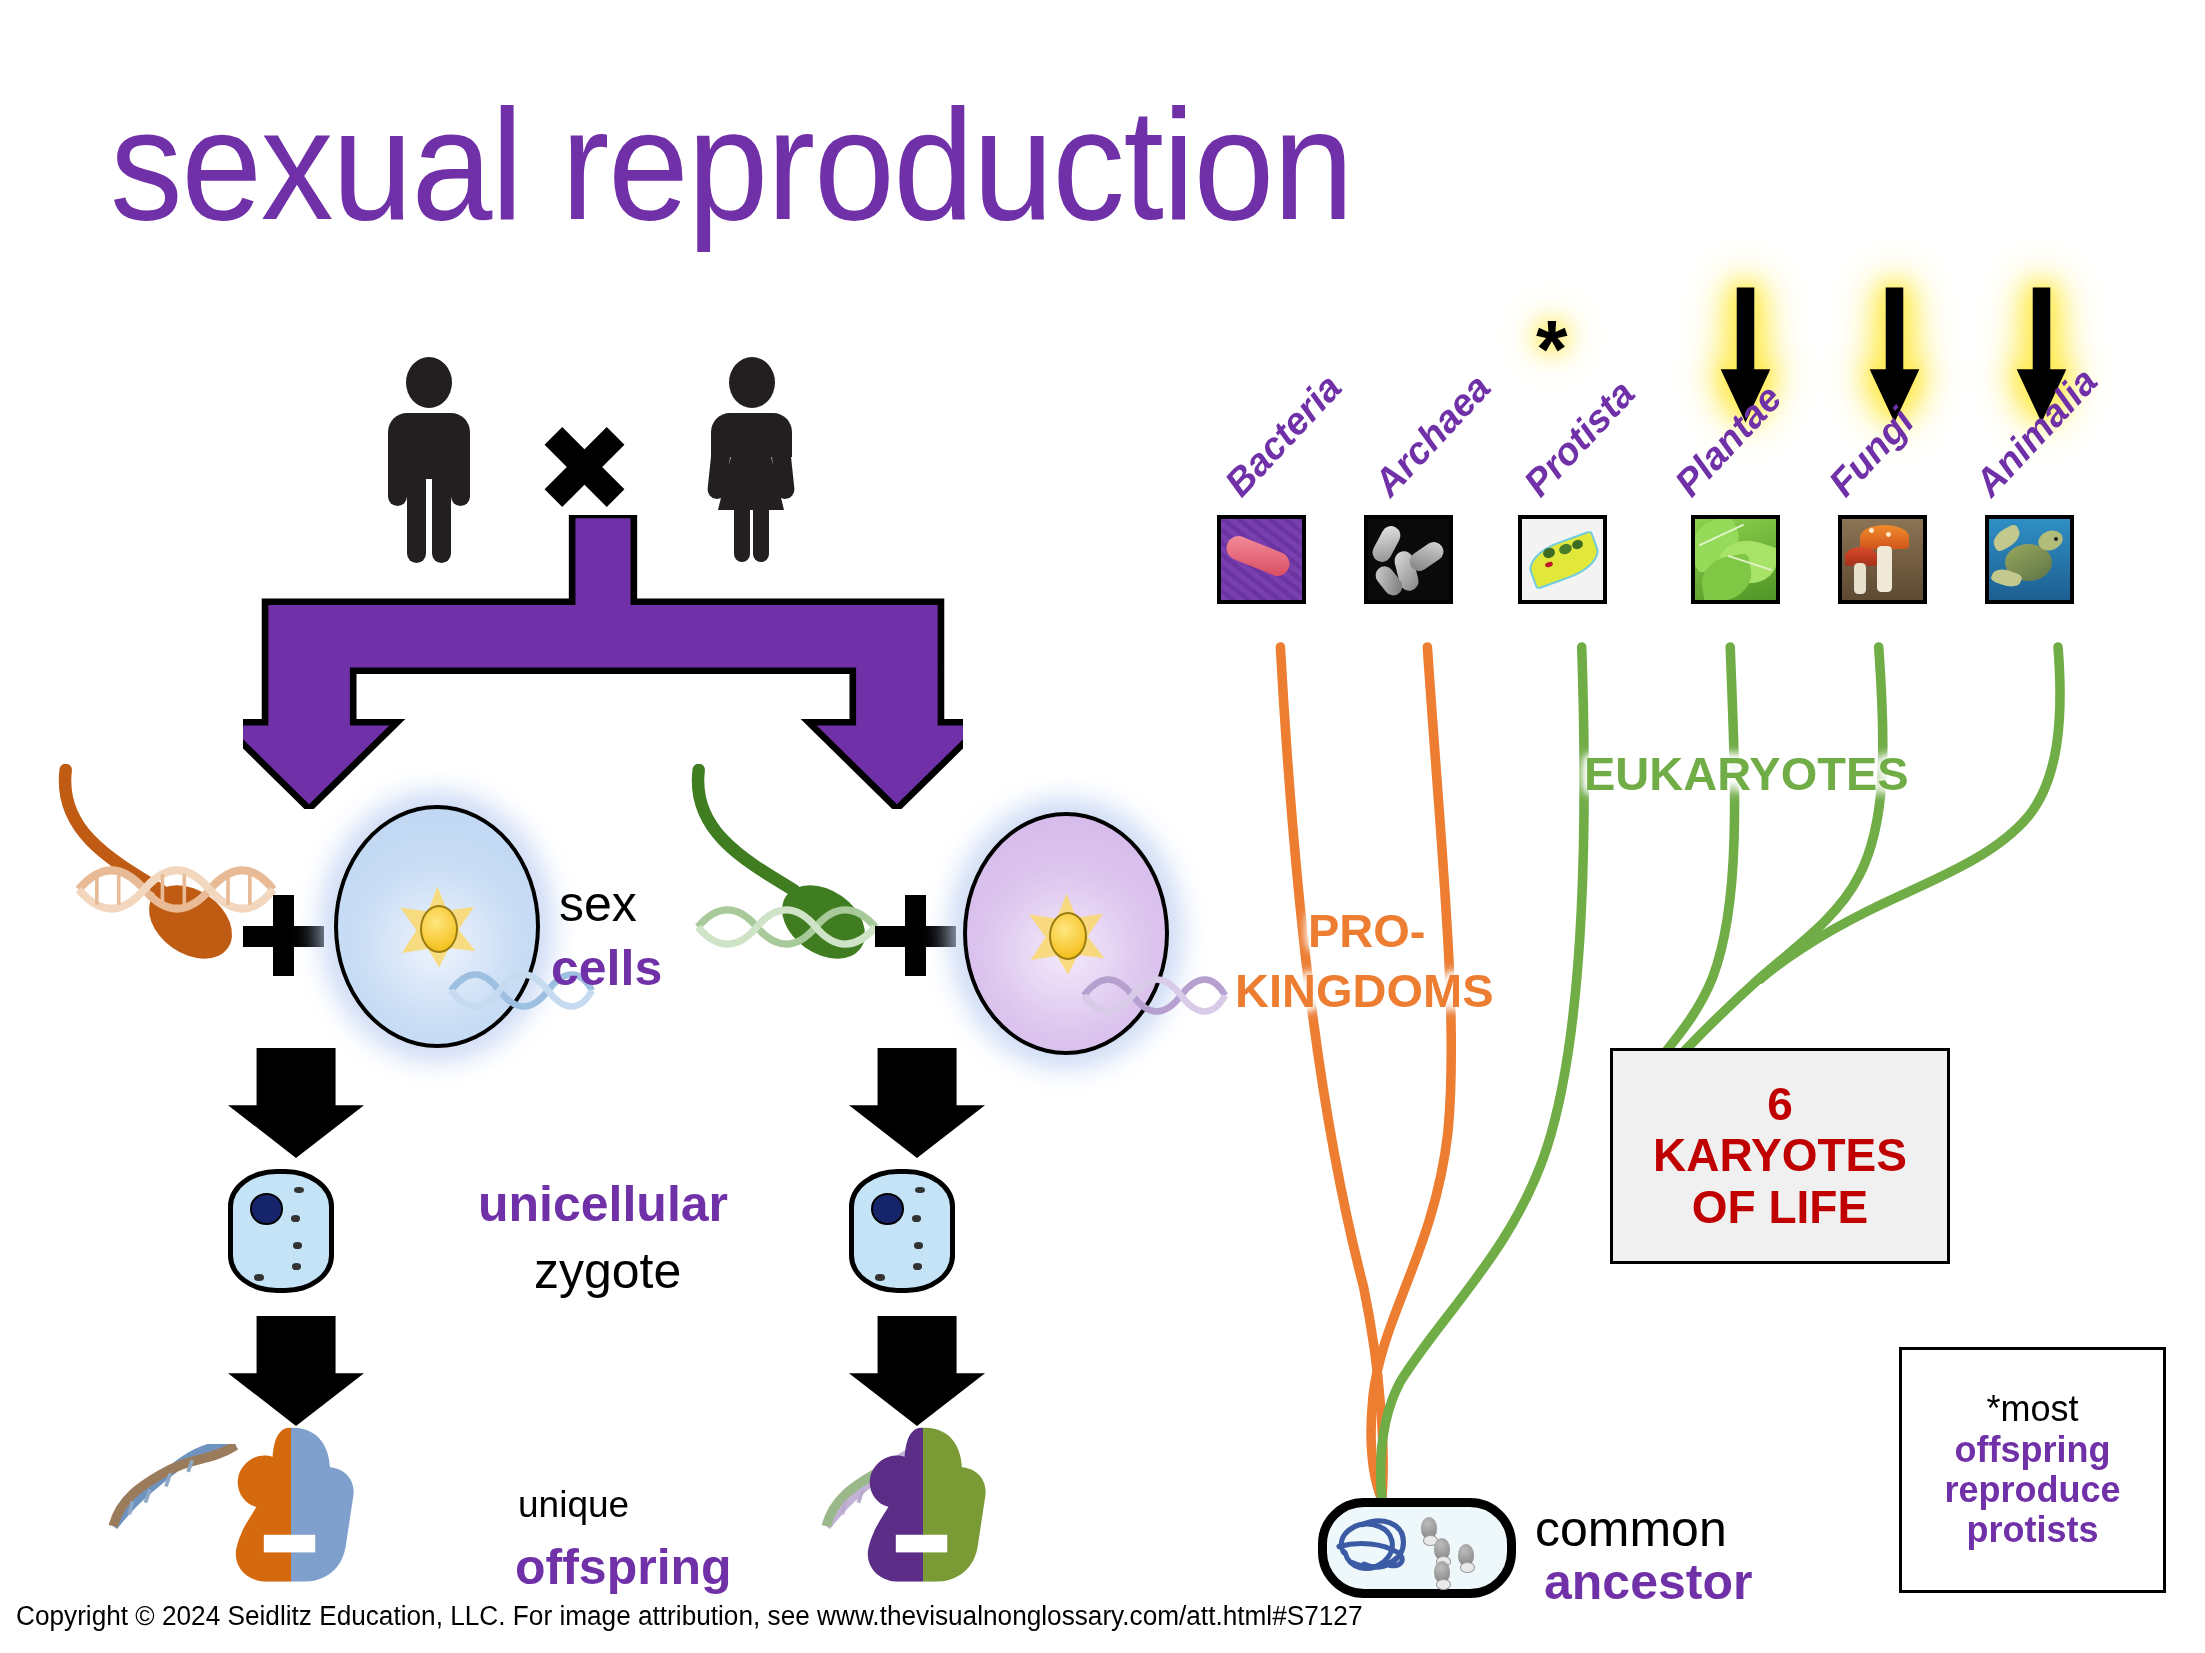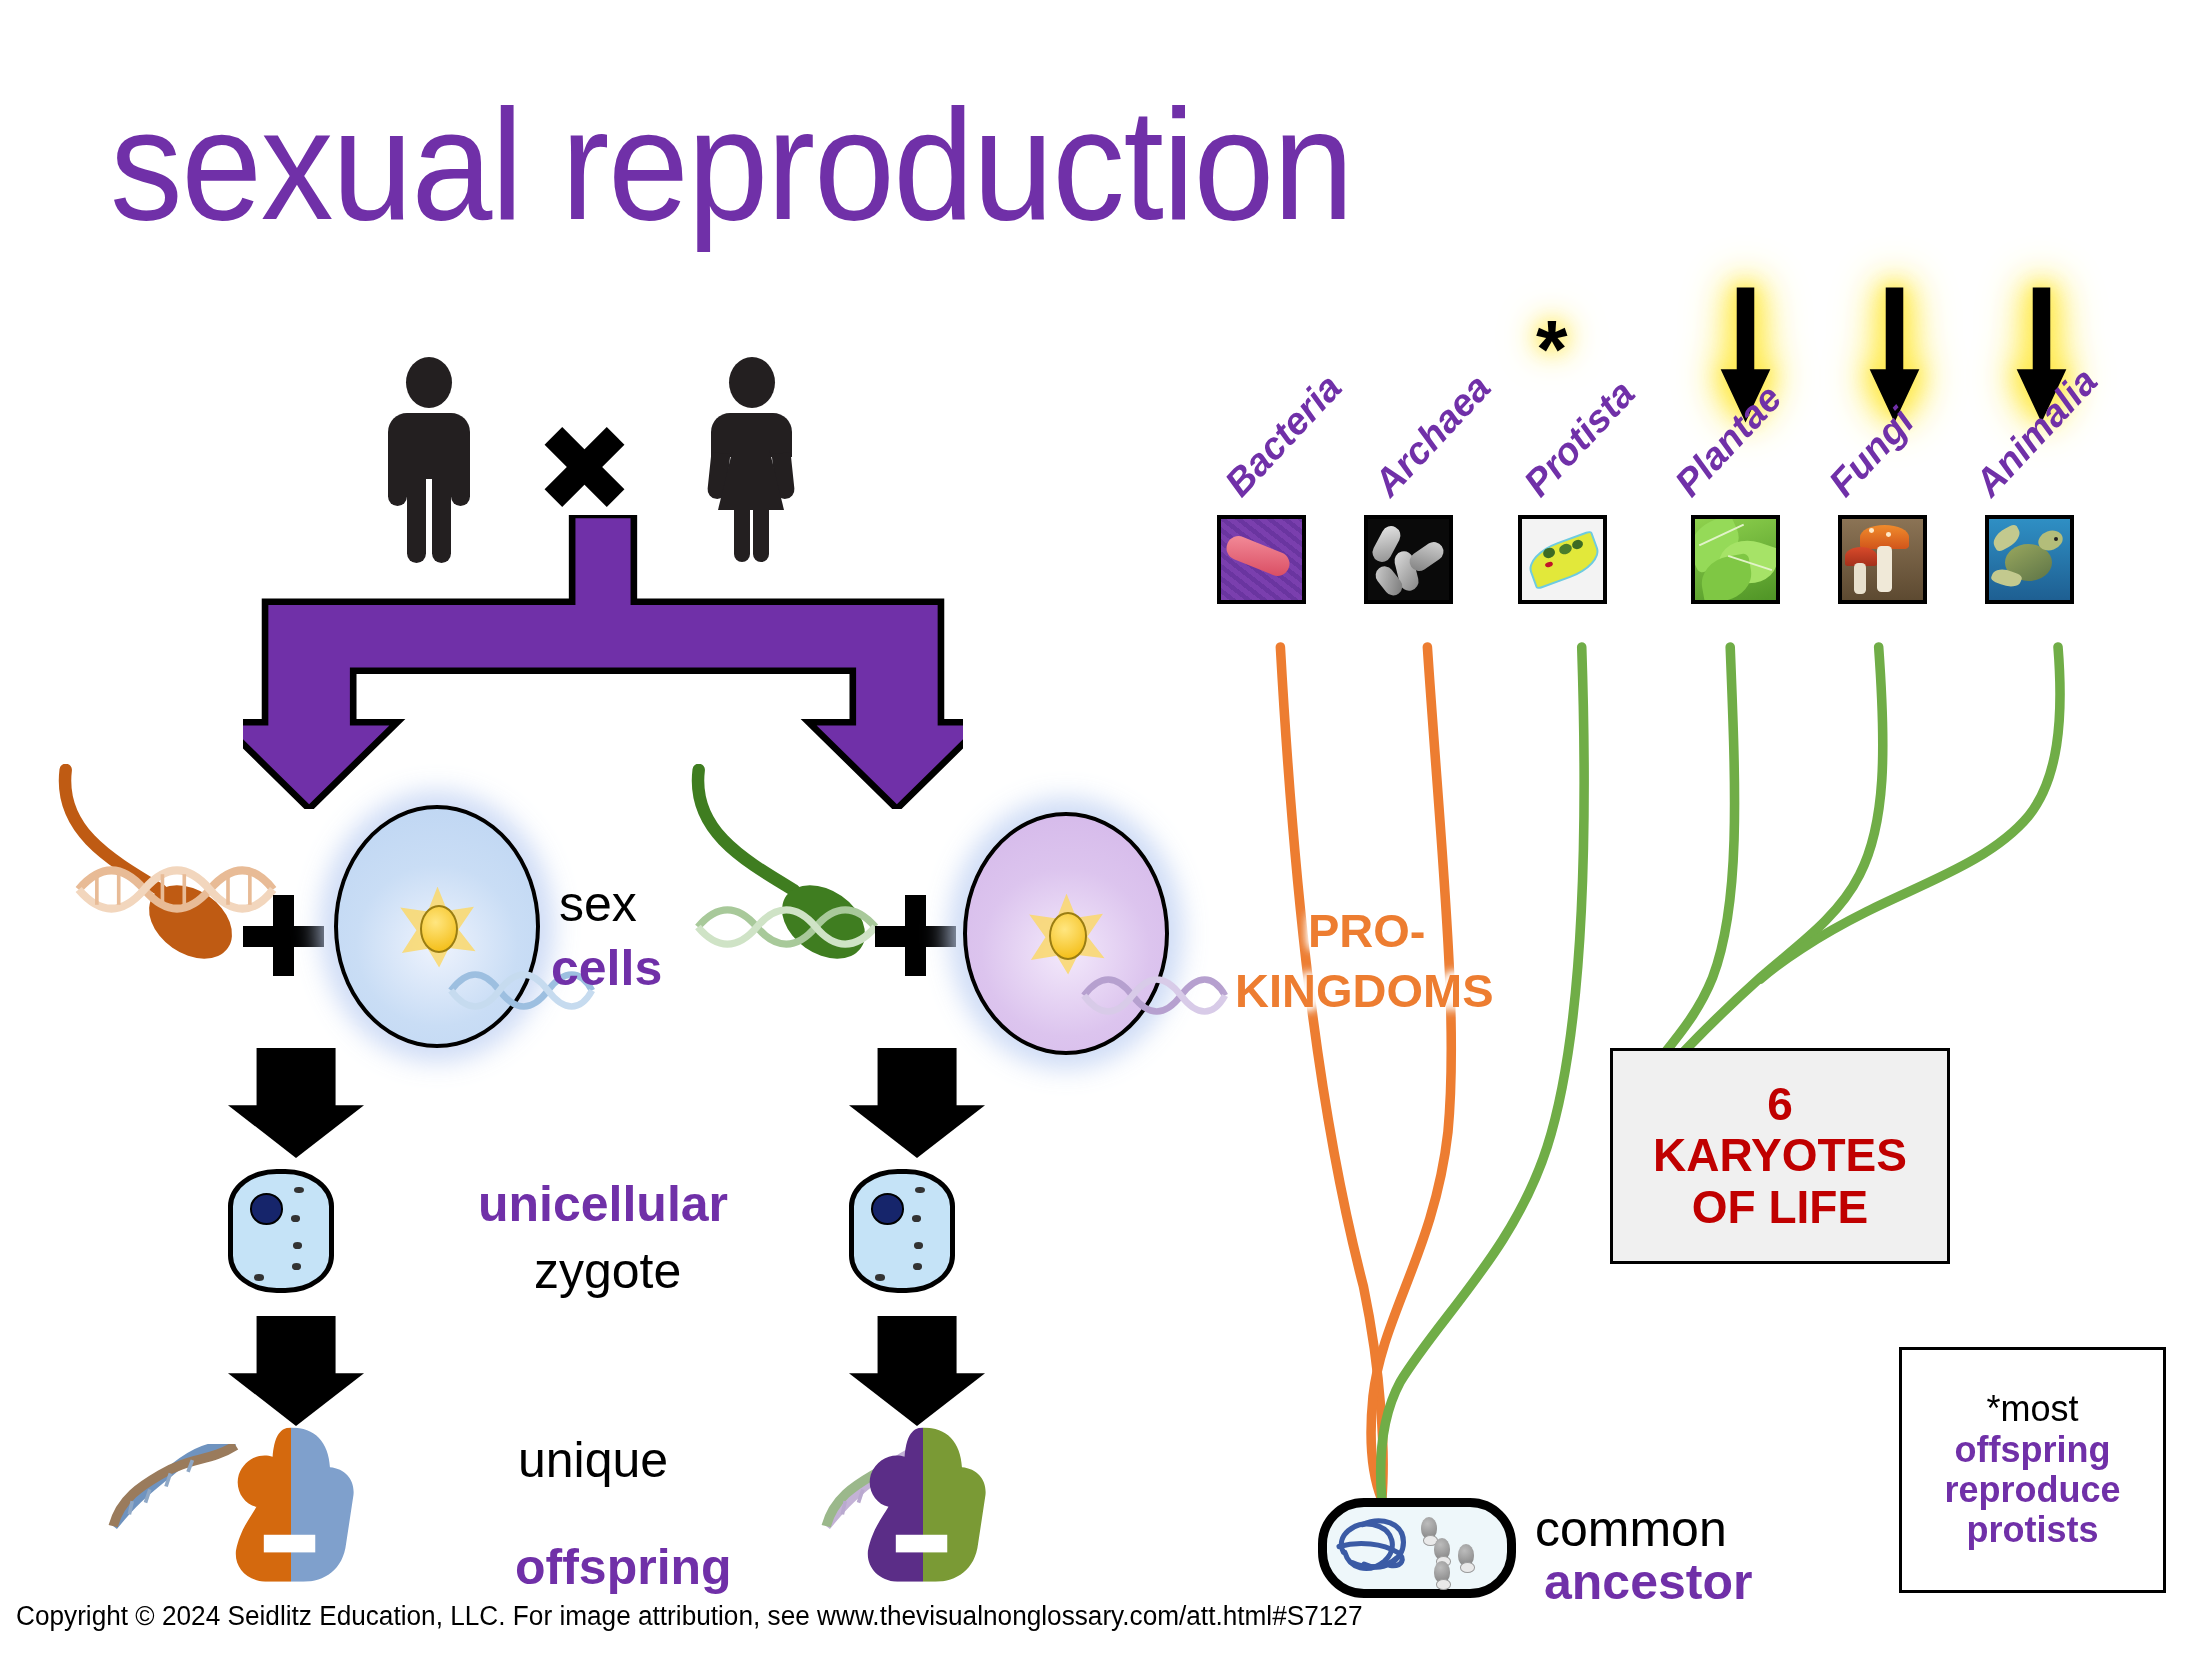--- a/index.html
+++ b/index.html
@@ -300,21 +300,21 @@
           </clipPath>
         </defs>
       <g clip-path="url(#cr)">
         <rect x="0" y="0" width="95" height="215" fill="#5B2D87"></rect>
         <rect x="95" y="0" width="95" height="215" fill="#7A9A35"></rect>
       </g>
       <rect x="58" y="148" width="70" height="24" fill="#fff"></rect>
     </svg>
   </div>
 
-  <div class="lbl blk cap" style="left:518px;top:1431px;font-size:50px;">unique</div>
+  <div class="lbl blk cap" style="left:518px;top:1484px;font-size:37px;">unique</div>
   <div class="lbl pur cap" style="left:515px;top:1538px;font-size:50px;">offspring</div>
 
   <svg id="tree" viewBox="0 0 3000 2250" width="2205" height="1654">
 
     <path d="M1742 880 C1760 1200 1790 1500 1855 1750 C1880 1870 1885 1980 1880 2040" stroke="#ED7D31" stroke-width="13" fill="none" stroke-linecap="round"></path>
     <path d="M1942 880 C1960 1150 1985 1380 1970 1540 C1952 1700 1880 1790 1868 1900 C1860 1980 1872 2020 1880 2040" stroke="#ED7D31" stroke-width="13" fill="none" stroke-linecap="round"></path>
 
     <path d="M2152 880 C2162 1180 2150 1420 2105 1560 C2060 1700 1960 1790 1905 1880 C1878 1930 1876 1990 1880 2040" stroke="#70AD47" stroke-width="13" fill="none" stroke-linecap="round"></path>
 
     <path d="M2354 880 C2362 1080 2368 1230 2330 1330 C2298 1410 2238 1450 2205 1520" stroke="#70AD47" stroke-width="13" fill="none" stroke-linecap="round"></path>
@@ -390,20 +390,22 @@
     <div style="position:absolute;left:49px;top:11.8px;width:25px;height:19px;border-radius:50%;background:#b3bd7a;transform:rotate(-20deg);"></div>
     <div style="position:absolute;left:2.9px;top:10.3px;width:29px;height:17.6px;border-radius:60% 20% 60% 20%;background:#c3c98e;transform:rotate(-28deg);"></div>
     <div style="position:absolute;left:2.9px;top:51px;width:29px;height:16px;border-radius:60% 20% 60% 20%;background:#c3c98e;transform:rotate(22deg);"></div>
     <div style="position:absolute;left:65px;top:17.6px;width:4.4px;height:4.4px;background:#222;border-radius:50%;"></div>
   </div>
 
   <div class="lbl haloTxt" style="left:1308px;top:903px;font-size:47px;font-weight:bold;color:#ED7D31;
               font-family:'Liberation Sans Narrow','Liberation Sans',sans-serif;text-align:center;">PRO-</div>
   <div class="lbl haloTxt" style="left:1235px;top:963px;font-size:47px;font-weight:bold;color:#ED7D31;
               font-family:'Liberation Sans Narrow','Liberation Sans',sans-serif;">KINGDOMS</div>
+  <div class="lbl haloTxt" style="left:1584px;top:746px;font-size:47px;font-weight:bold;color:#70AD47;
+              font-family:'Liberation Sans Narrow','Liberation Sans',sans-serif;">EUKARYOTES</div>
 
   <div id="kingbox">
     <div>6</div>
     <div>KARYOTES</div>
     <div>OF LIFE</div>
   </div>
 
   <div id="notebox">
     <div class="blk">*most</div>
     <div class="pur">offspring</div>

